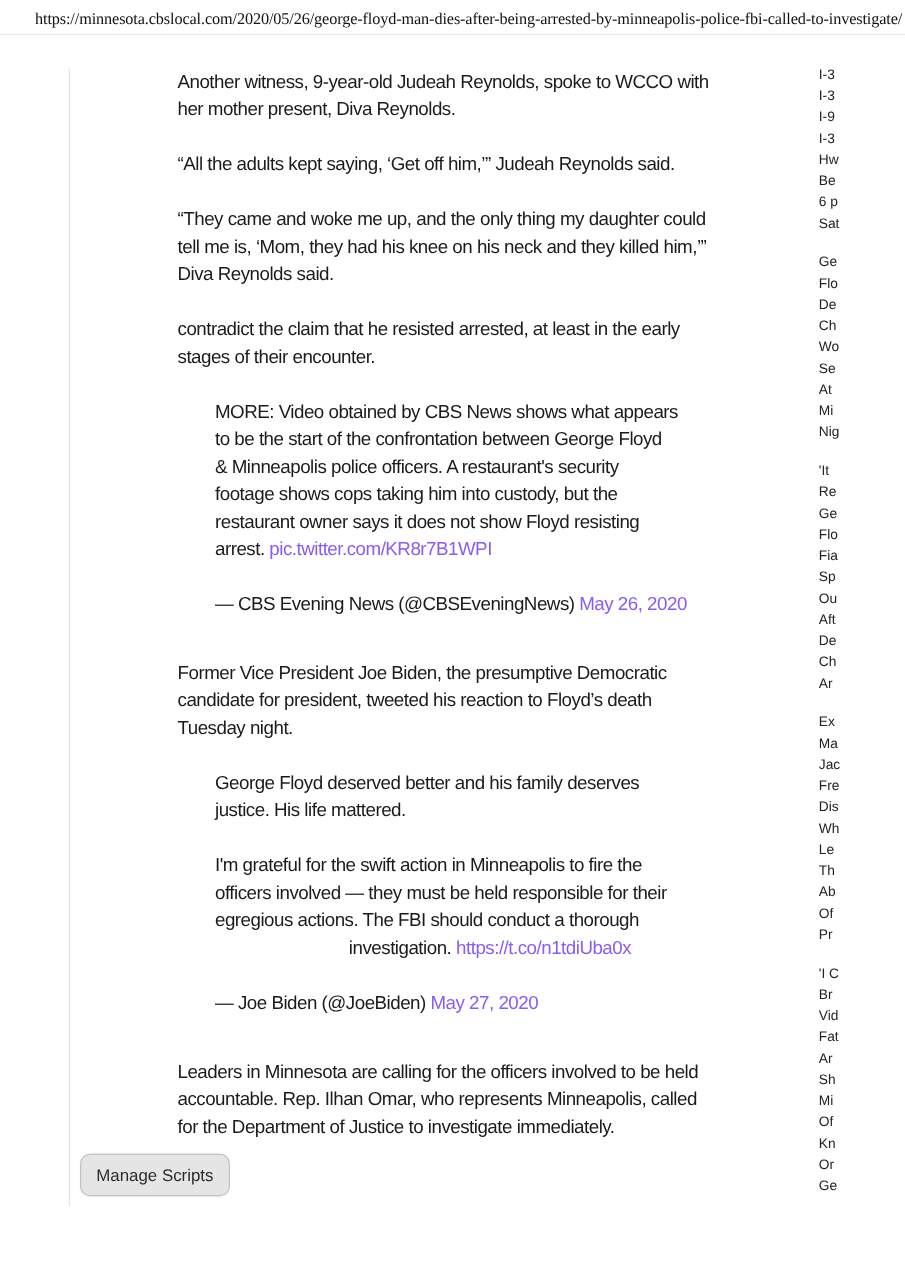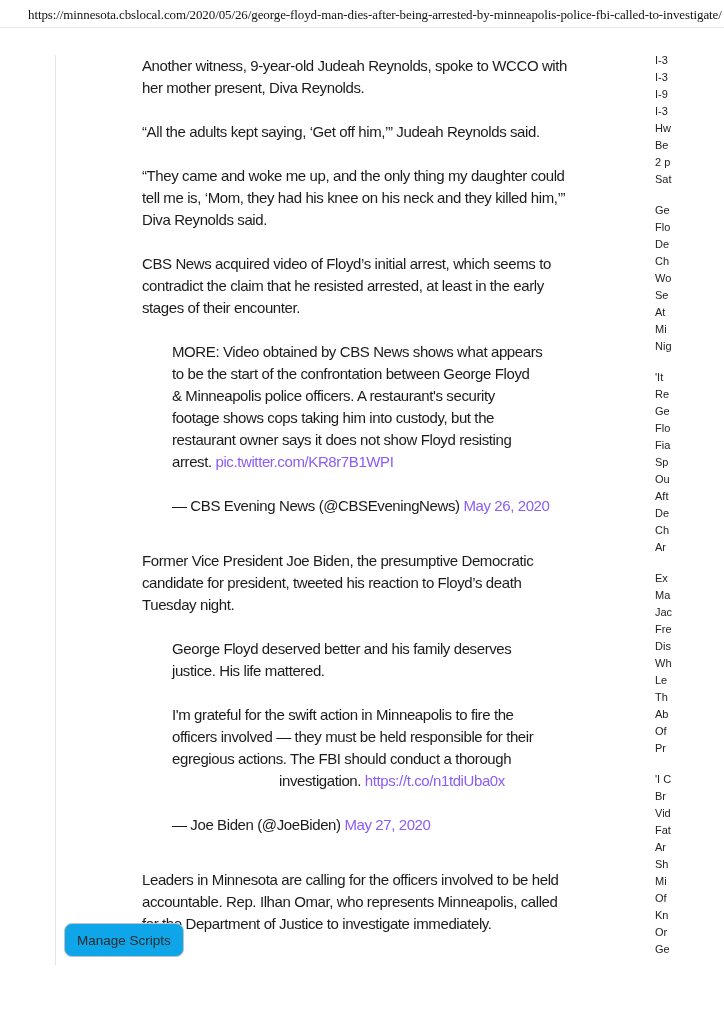--- a/index.html
+++ b/index.html
@@ -30,21 +30,21 @@
   .bq .attr{margin-bottom:0;}
   a.lnk{color:#8b5cf6;text-decoration:none;cursor:pointer;}
   .sidebar{
     position:absolute;left:655px;top:52px;width:69px;overflow:hidden;
     font-size:11px;line-height:17px;color:#222;
   }
   .sb-group{margin:0 0 14px 0;}
   .sidebar .ln{cursor:pointer;}
   .manage-btn{
     position:absolute;left:64px;top:923px;height:34px;min-width:110px;
-    background:#0ea5e9;border:1px solid #c3c3c3;border-radius:8px;
+    background:#e5e5e5;border:1px solid #c3c3c3;border-radius:8px;
     font-family:"Liberation Sans","DejaVu Sans",sans-serif;
     font-size:13.5px;color:#2b2b2b;
     display:flex;align-items:center;justify-content:center;
     padding:0 12px;box-sizing:border-box;cursor:pointer;
     box-shadow:0 0 2px rgba(0,0,0,0.06);
   }
 </style>
 </head>
 <body>
 
@@ -64,21 +64,20 @@
       <div class="ln">“All the adults kept saying, ‘Get off him,’” Judeah Reynolds said.</div>
     </div>
 
   <div class="p">
       <div class="ln">“They came and woke me up, and the only thing my daughter could</div>
       <div class="ln">tell me is, ‘Mom, they had his knee on his neck and they killed him,’”</div>
       <div class="ln">Diva Reynolds said.</div>
     </div>
 
   <div class="p">
-      <div class="ln">CBS News acquired video of Floyd’s initial arrest, which seems to</div>
       <div class="ln">contradict the claim that he resisted arrested, at least in the early</div>
       <div class="ln">stages of their encounter.</div>
     </div>
 
   <div class="bq">
     <div class="p">
     <div class="ln">MORE: Video obtained by CBS News shows what appears</div>
         <div class="ln">to be the start of the confrontation between George Floyd</div>
         <div class="ln">&amp; Minneapolis police officers. A restaurant's security</div>
         <div class="ln">footage shows cops taking him into custody, but the</div>
@@ -125,21 +124,21 @@
 </div>
 
 <div class="sidebar">
   <div class="sb-group">
       <div class="ln">I-3</div>
       <div class="ln">I-3</div>
       <div class="ln">I-9</div>
       <div class="ln">I-3</div>
       <div class="ln">Hw</div>
       <div class="ln">Be</div>
-      <div class="ln">2 p</div>
+      <div class="ln">6 p</div>
       <div class="ln">Sat</div>
     </div>
   <div class="sb-group">
       <div class="ln">Ge</div>
       <div class="ln">Flo</div>
       <div class="ln">De</div>
       <div class="ln">Ch</div>
       <div class="ln">Wo</div>
       <div class="ln">Se</div>
       <div class="ln">At</div>

